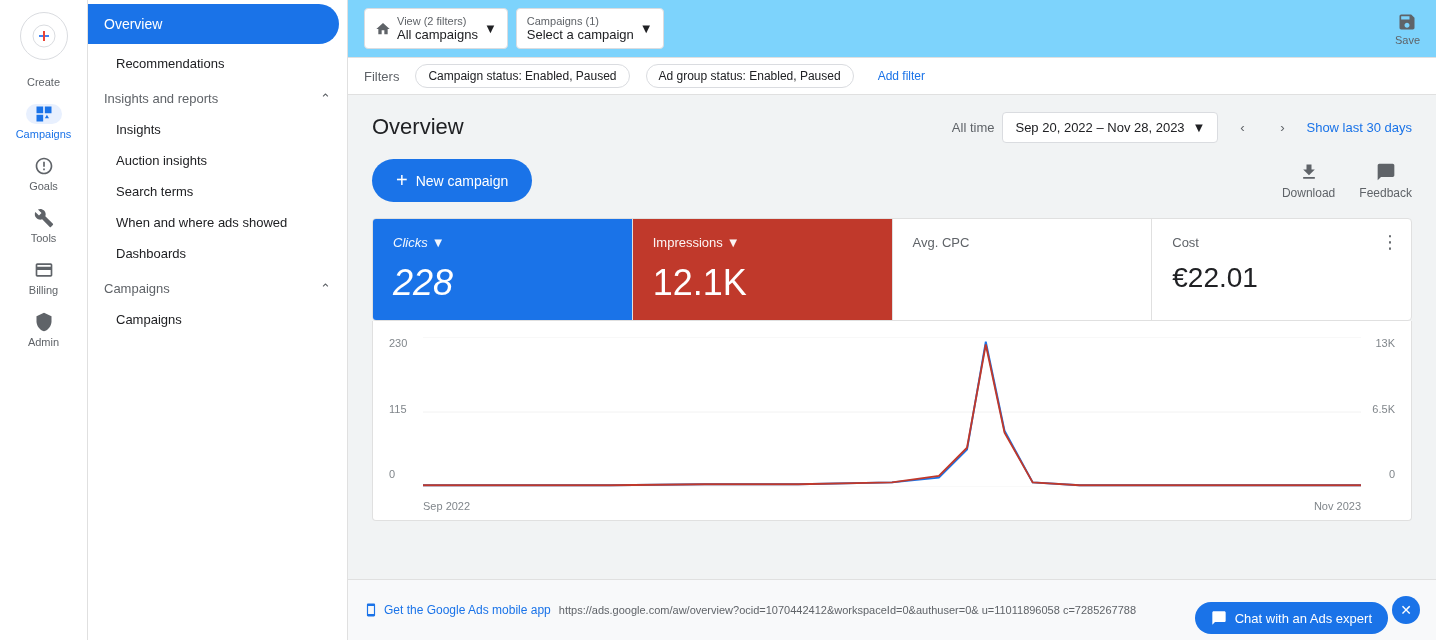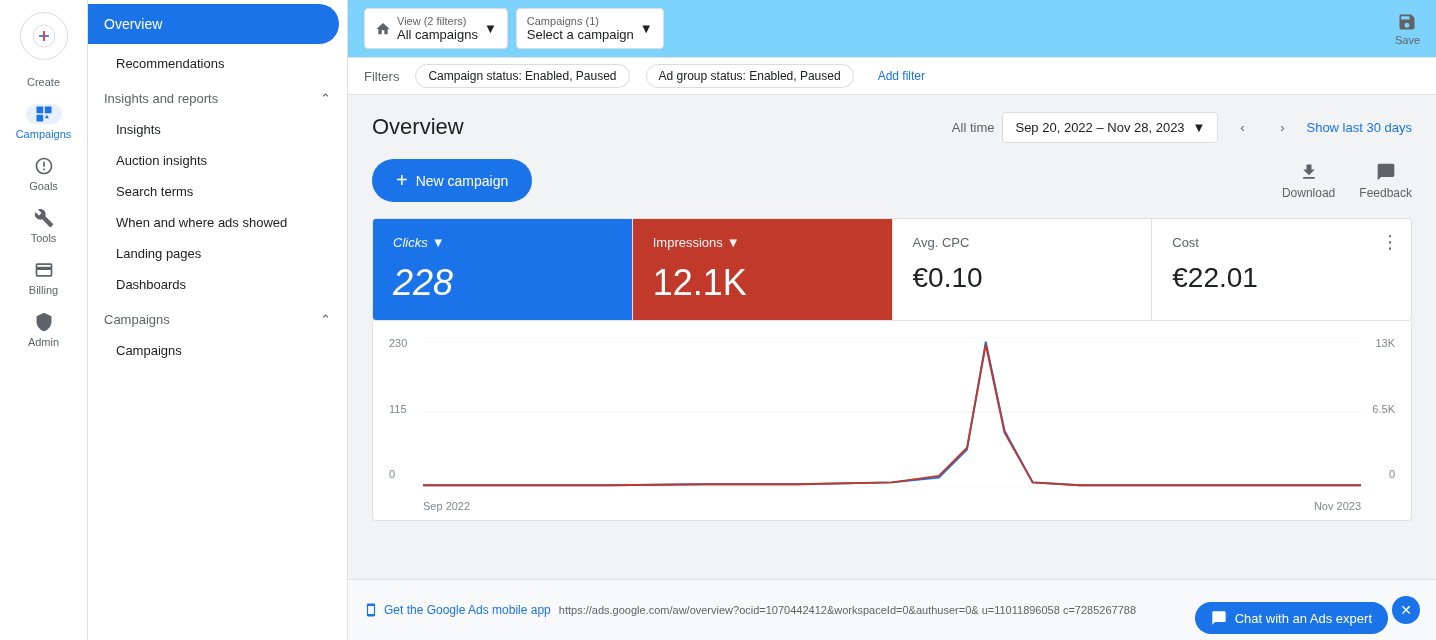--- a/index.html
+++ b/index.html
@@ -475,23 +475,20 @@
     <span>Insights</span>
   </div>
   <div class="nav-sub-item">
     <span>Auction insights</span>
   </div>
   <div class="nav-sub-item">
     <span>Search terms</span>
   </div>
   <div class="nav-sub-item">
     <span>When and where ads showed</span>
-  </div>
-  <div class="nav-sub-item">
-    <span>Landing pages</span>
   </div>
   <div class="nav-sub-item">
     <span>Dashboards</span>
   </div>
   <div class="nav-section-header">
     <span>Campaigns</span>
     <span>⌃</span>
   </div>
   <div class="nav-sub-item">
     <span>Campaigns</span>
@@ -586,21 +583,20 @@
       </div>
       <div class="stat-card red">
         <div class="stat-label">
           <span>Impressions</span>
           <span>▼</span>
         </div>
         <div class="stat-value">12.1K</div>
       </div>
       <div class="stat-card">
         <div class="stat-label-dark">Avg. CPC</div>
-        <div class="stat-value-dark">€0.10</div>
       </div>
       <div class="stat-card">
         <div class="stat-label-dark">Cost</div>
         <div class="stat-value-dark">€22.01</div>
         <span class="more-icon">⋮</span>
       </div>
     </div>
 
     <div class="chart-container">
       <div class="chart-y-labels-left">

